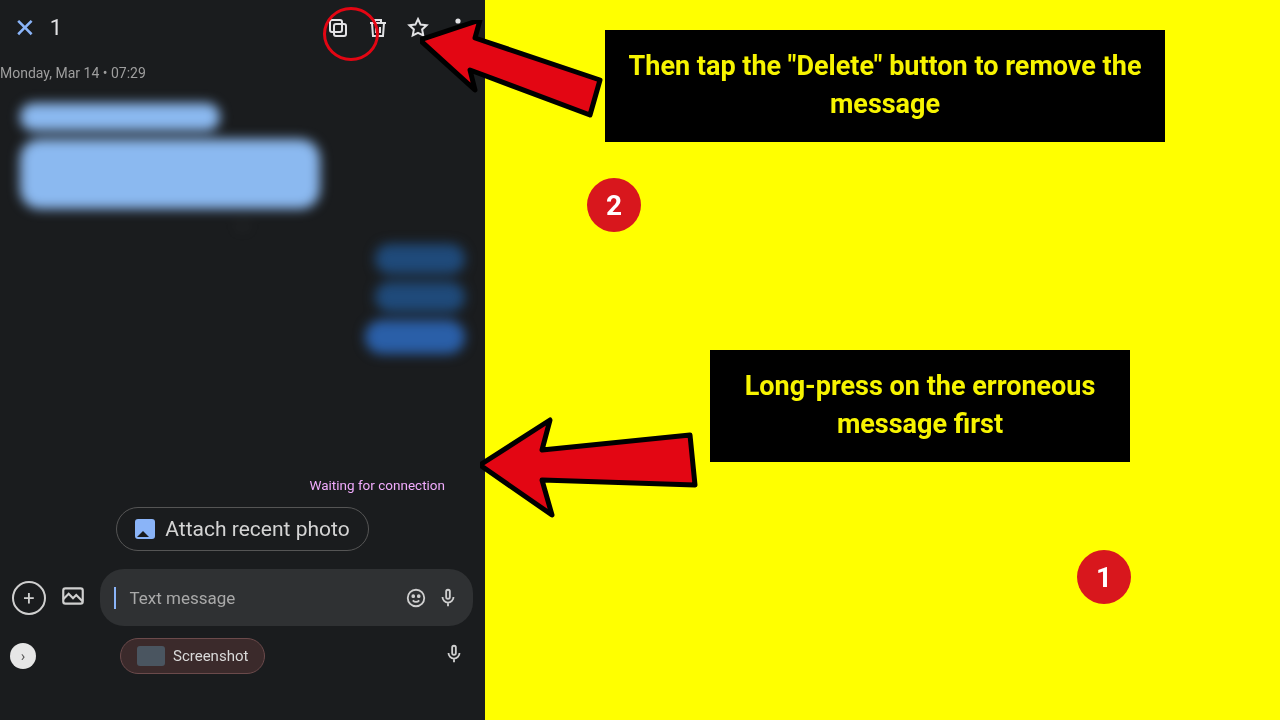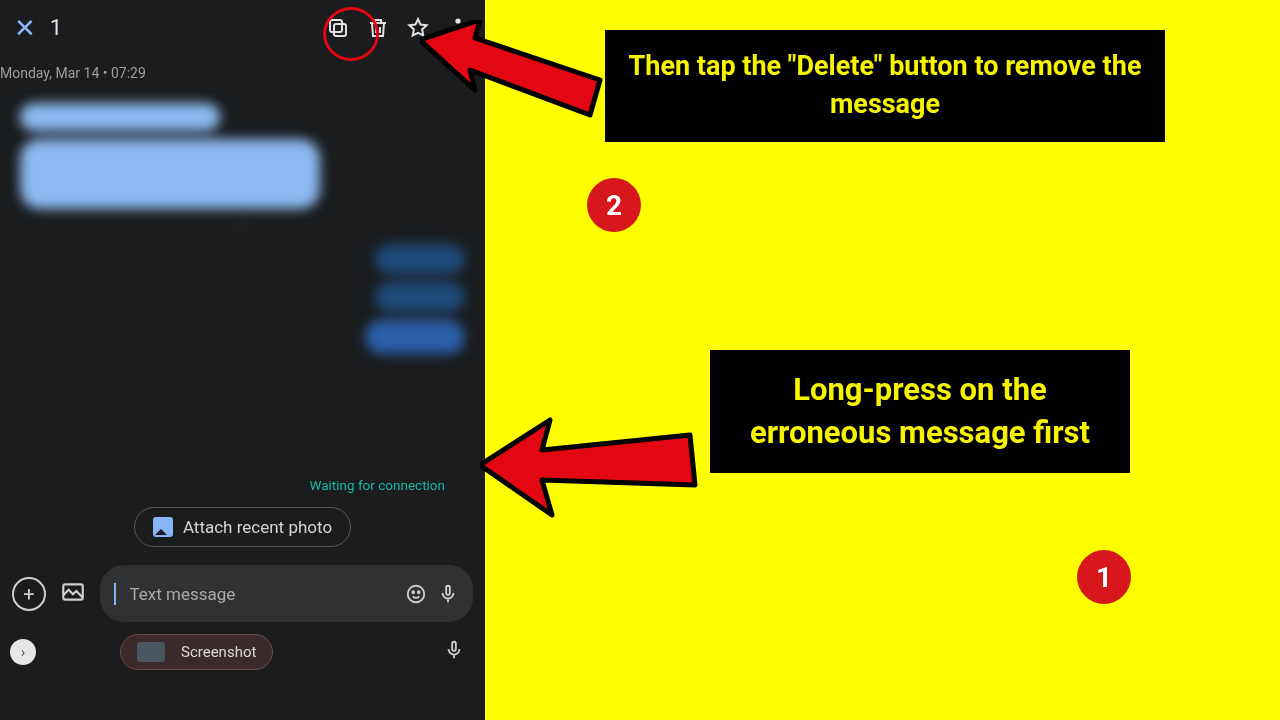--- a/index.html
+++ b/index.html
@@ -91,36 +91,36 @@
   .mid-time {
     text-align: center;
     font-size: 13px;
     color: #aaa;
     margin: 10px 0;
     filter: blur(3px);
   }
   .waiting {
     text-align: right;
     font-size: 13.5px;
-    color: #14b8a6;
+    color: #f0abfc;
     padding-right: 40px;
     margin-top: -6px;
     margin-bottom: 14px;
   }
   .attach-pill {
     border: 1.5px solid #555;
     border-radius: 22px;
     padding: 9px 18px;
     display: flex;
     align-items: center;
     gap: 10px;
     width: fit-content;
     margin: 0 auto 18px;
     color: #d4d4d4;
-    font-size: 17px;
+    font-size: 21px;
     cursor: pointer;
   }
   .attach-pill .pic-ico {
     width: 20px; height: 20px;
     background: #8ab4f8;
     border-radius: 3px;
     position: relative;
   }
   .attach-pill .pic-ico::after{
     content:'';
@@ -177,21 +177,21 @@
     display:flex;align-items:center;justify-content:center;
     color:#555;
     font-size:15px;
     cursor:pointer;
   }
   .sugg-pill{
     background:#3b2a2b;
     border:1px solid #6b4a4b;
     border-radius:20px;
     padding:7px 16px;
-    display:flex;align-items:center;gap:16px;
+    display:flex;align-items:center;gap:8px;
     color:#d9d9d9;
     font-size:15px;
     margin-left: 70px;
     cursor:pointer;
     justify-content:flex-end;
   }
   .thumb{
     width:28px;height:20px;background:#4a5560;border-radius:3px;
   }
   .mic-outer{
@@ -204,21 +204,21 @@
   .instr-box {
     background:#000;
     color:#f7f400;
     font-weight:700;
     padding: 18px 22px;
     position:absolute;
     text-align:center;
     line-height:1.4;
   }
   .box1 { left: 120px; top: 30px; width: 560px; font-size: 27px; }
-  .box2 { left: 225px; top: 350px; width: 420px; font-size: 31px; }
+  .box2 { left: 225px; top: 350px; width: 420px; font-size: 27px; }
   .step-badge{
     position:absolute;
     width:54px;height:54px;
     background:#d8171d;
     border-radius:50%;
     color:#fff;
     font-size:28px;
     font-weight:700;
     display:flex;align-items:center;justify-content:center;
   }

